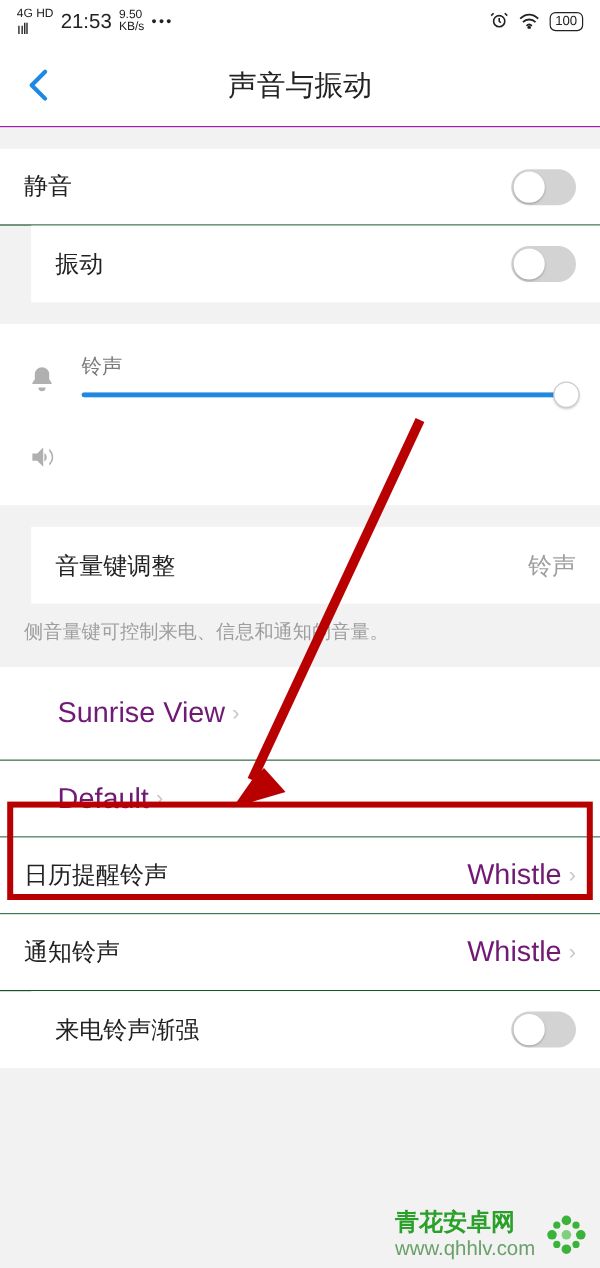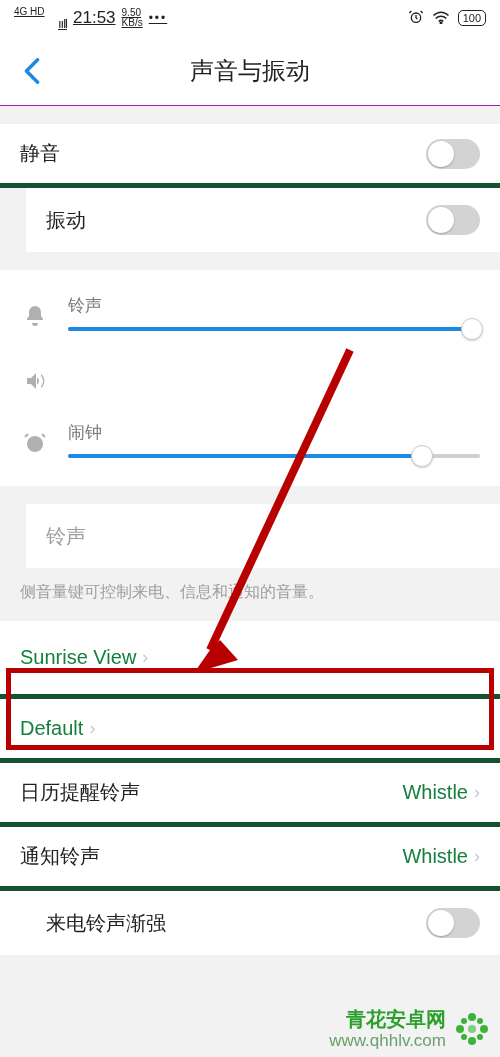--- a/index.html
+++ b/index.html
@@ -14,21 +14,21 @@
   }
   .status-bar {
     height: 36px;
     background: #fff;
     display: flex;
     align-items: center;
     justify-content: space-between;
     padding: 0 14px;
     font-size: 13px;
   }
-  .status-left { display: flex; align-items: center; gap: 6px; text-decoration: underline; }
+  .status-left { display: flex; align-items: center; gap: 6px; }
   .status-right { display: flex; align-items: center; gap: 8px; }
   .sig { font-size: 10px; line-height: 1; }
   .time { font-size: 17px; font-weight: 500; }
   .kbs { font-size: 10px; line-height: 1; }
   .dots { letter-spacing: 2px; font-size: 12px; }
   .batt {
     display: inline-flex; align-items: center;
     border: 1.5px solid #222; border-radius: 5px;
     padding: 0 4px; font-size: 11px; height: 16px;
   }
@@ -47,27 +47,27 @@
     display: flex; align-items: center; justify-content: center;
   }
   .title { font-size: 24px; font-weight: 500; }
   .group { margin-top: 18px; }
   .row {
     background: #fff;
     min-height: 64px;
     display: flex;
     align-items: center;
     padding: 0 20px;
-    border-bottom: 5px solid #14532d;
+    border-bottom: 1px solid #14532d;
     font-size: 20px;
     position: relative;
   }
   .row:last-child { border-bottom: none; margin-left: 26px; }
   .row .label { flex: 1; }
-  .row .value { color: #15803d; font-size: 20px; margin-right: 6px; }
+  .row .value { color: #701a75; font-size: 24px; margin-right: 6px; margin-left: 28px; }
   .chevron { color: #c8c8c8; font-size: 18px; }
   .row .desc { color: #9e9e9e; font-size: 20px; }
   .toggle {
     width: 54px; height: 30px; border-radius: 15px;
     background: #d3d3d3; position: relative;
   }
   .toggle .knob {
     width: 26px; height: 26px; background: #fff; border-radius: 50%;
     position: absolute; top: 2px; left: 2px;
     box-shadow: 0 1px 2px rgba(0,0,0,.25);
@@ -110,36 +110,36 @@
     width: 220px; height: 350px;
     pointer-events: none;
     z-index: 50;
   }
   .watermark {
     position: absolute;
     right: 8px; bottom: 6px;
     display: flex; align-items: center; gap: 6px;
     z-index: 60;
   }
-  .wm-text { text-align: right; line-height: 1.2; }
+  .wm-text { line-height: 1.2; }
   .wm-name { font-size: 20px; font-weight: 600; color: #2aa02a; }
   .wm-url { font-size: 17px; color: #6aa06a; }
   .wm-logo {
     width: 40px; height: 40px; position: relative;
   }
   .wm-logo svg { width: 100%; height: 100%; }
 </style>
 </head>
 <body>
 
 <div class="status-bar">
   <div class="status-left">
     <div style="display:flex;flex-direction:column;align-items:flex-start;line-height:1;">
       <span class="sig">4G HD</span>
-      <span style="font-size:13px;letter-spacing:-1px;margin-left:44px;">ııll</span>
+      <span style="font-size:13px;letter-spacing:-1px;">ııll</span>
     </div>
     <span class="time">21:53</span>
     <div style="display:flex;flex-direction:column;line-height:1;">
       <span class="kbs">9.50</span>
       <span class="kbs">KB/s</span>
     </div>
     <span class="dots">•••</span>
   </div>
   <div class="status-right">
     <span>
@@ -199,39 +199,25 @@
       </div>
     </div>
   </div>
   <div class="slider-row">
     <div class="slider-icon">
       <svg width="24" height="24" viewBox="0 0 24 24" fill="#b0b0b0">
           <path d="M4 9v6h4l5 5V4L8 9H4zm12 3a4 4 0 0 0-2-3.5v7A4 4 0 0 0 16 12zm2-7v2a7 7 0 0 1 0 10v2a9 9 0 0 0 0-14z"></path>
         </svg>
     </div>
   </div>
-  <div class="slider-row">
-    <div class="slider-icon">
-      <svg width="24" height="24" viewBox="0 0 24 24" fill="#b0b0b0">
-          <circle cx="12" cy="13" r="8"></circle>
-          <path d="M5 3 2 6M22 6l-3-3" stroke="#b0b0b0" stroke-width="2" fill="none"></path>
-        </svg>
-    </div>
-    <div class="slider-body">
-      <div class="slider-label">闹钟</div>
-      <div class="track">
-        <div class="fill" style="width: 86%;"></div>
-        <div class="thumb" style="left: 86%;"></div>
-      </div>
-    </div>
-  </div>
 </div>
 
 <div class="group">
   <div class="row">
+    <span class="label">音量键调整</span>
     <span class="desc">铃声</span>
   </div>
 </div>
 <div class="hint-row">侧音量键可控制来电、信息和通知的音量。</div>
 
 <div style="background:#fff;">
   <div class="row" style="height:78px">
     <span class="value">Sunrise View</span>
     <span class="chevron">›</span>
   </div>

